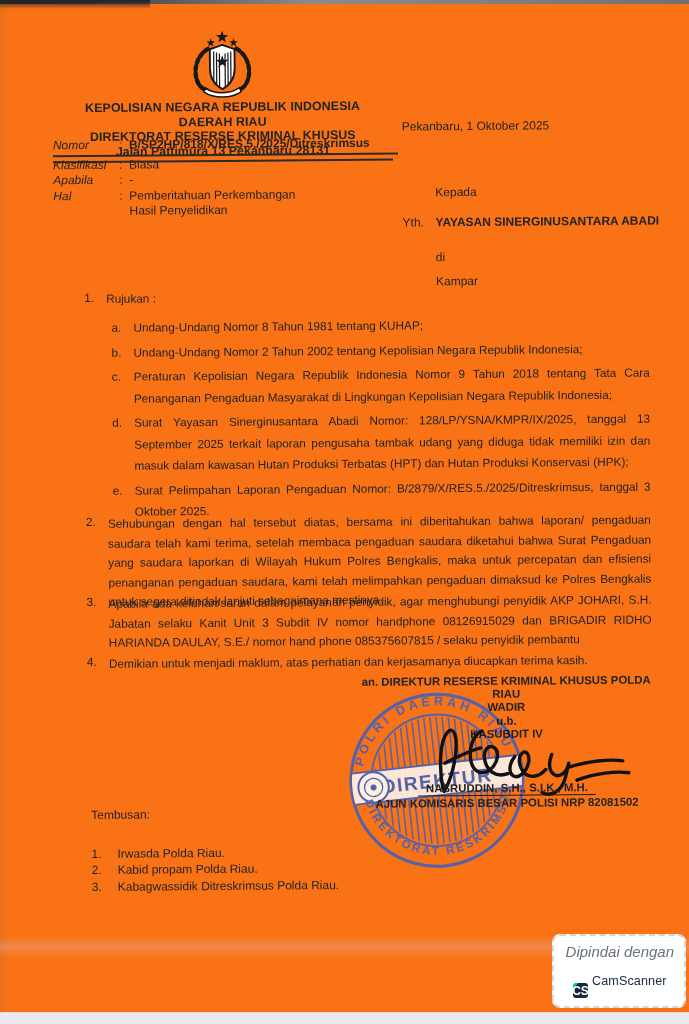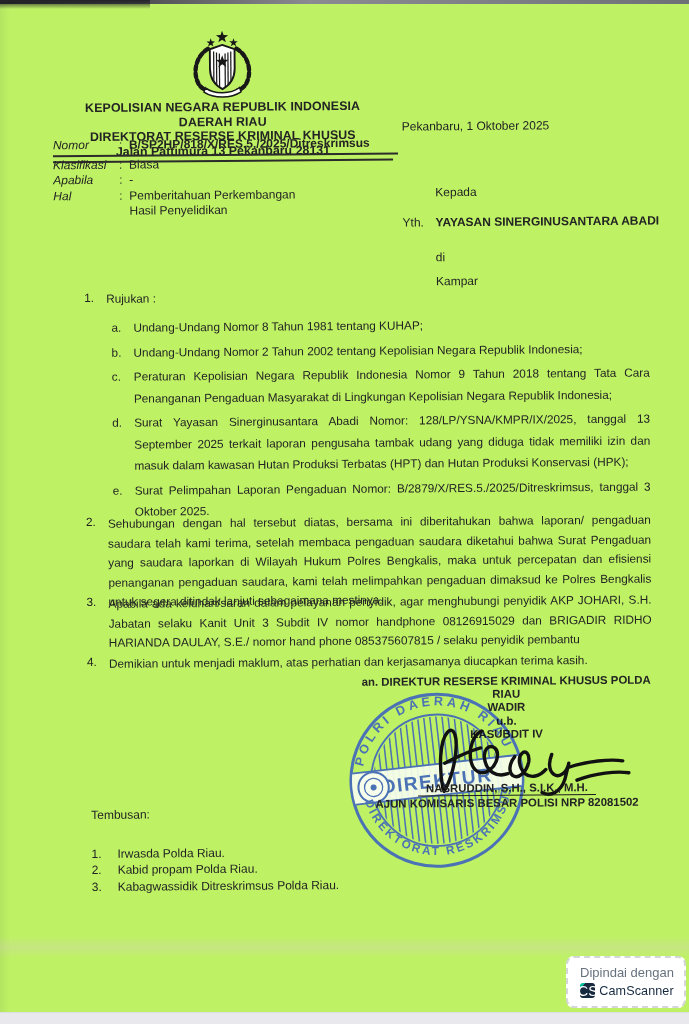--- a/index.html
+++ b/index.html
@@ -1,17 +1,17 @@
 <!DOCTYPE html>
 <html><head>
 <meta charset="utf-8">
 <style>
   html,body{margin:0;padding:0;}
   body{background:#efeff1;font-family:"Liberation Sans", sans-serif;}
-  .sheet{position:relative;width:689px;height:1024px;background:#bef264;overflow:hidden;color:#232323;}
+  .sheet{position:relative;width:689px;height:1024px;background:#f97316;overflow:hidden;color:#232323;}
   .edge-top{position:absolute;top:0;left:0;width:100%;height:4px;background:linear-gradient(to right,#1d1d1f,#4a4a4e 18%,#8a8a90 45%,#7d7d84 75%,#6f6f76);}
   .edge-top-blot{position:absolute;top:0;left:0;width:150px;height:9px;background:linear-gradient(to bottom,#242428,rgba(36,36,40,0));}
   .edge-left{position:absolute;top:0;left:0;width:10px;height:100%;background:linear-gradient(to right,rgba(60,60,70,0.08),rgba(60,60,70,0));}
   .edge-bottom{position:absolute;bottom:0;left:0;width:100%;height:11px;background:#e9e9ed;border-top:1px solid #dddde2;}
   .noise-band{position:absolute;top:936px;left:0;width:100%;height:22px;background:linear-gradient(to bottom,rgba(214,196,203,0),rgba(214,196,203,0.28),rgba(214,196,203,0));}
   .content{position:absolute;inset:0;transform:rotate(-0.45deg);transform-origin:50% 40%;}
 
   
   .letterhead{position:absolute;left:55px;top:27px;width:340px;text-align:center;}
   .emblem{display:block;margin:0 auto 2px auto;}
@@ -59,23 +59,23 @@
   .autograph{position:absolute;left:424px;top:720px;width:215px;height:84px;}
 
   
   .tembusan{position:absolute;left:88px;top:806px;font-size:12px;}
   .t-items{margin-top:24px;}
   .t-row{display:flex;line-height:16.4px;}
   .t-no{flex:0 0 26px;width:26px;}
 
   
   .cam-badge{position:absolute;right:3px;bottom:16px;background:#ffffff;border:2px dashed #d3d5da;border-radius:8px;padding:7px 10px 8px 12px;text-align:center;}
-  .cam-line1{font-size:13px;color:#67727f;}
+  .cam-line1{font-size:15px;color:#67727f;font-style:italic;}
   .cam-line2{margin-top:3px;display:flex;align-items:center;justify-content:center;gap:4px;}
-  .cs-icon{display:inline-flex;align-items:center;justify-content:center;width:15px;height:15px;border-radius:3px;background:linear-gradient(135deg,#00bf9c 0 19%,#16293f 20%);color:#fff;font-size:14px;font-weight:normal;}
+  .cs-icon{display:inline-flex;align-items:center;justify-content:center;width:15px;height:15px;border-radius:3px;background:linear-gradient(135deg,#00bf9c 0 19%,#16293f 20%);color:#fff;font-size:12px;font-weight:bold;margin-top:20px;}
   .cam-brand{font-size:12.6px;font-weight:normal;color:#16293f;letter-spacing:0.1px;}
 </style>
 </head>
 <body>
 
 <div class="sheet">
 
   <div class="content">
 
     <div class="letterhead">

